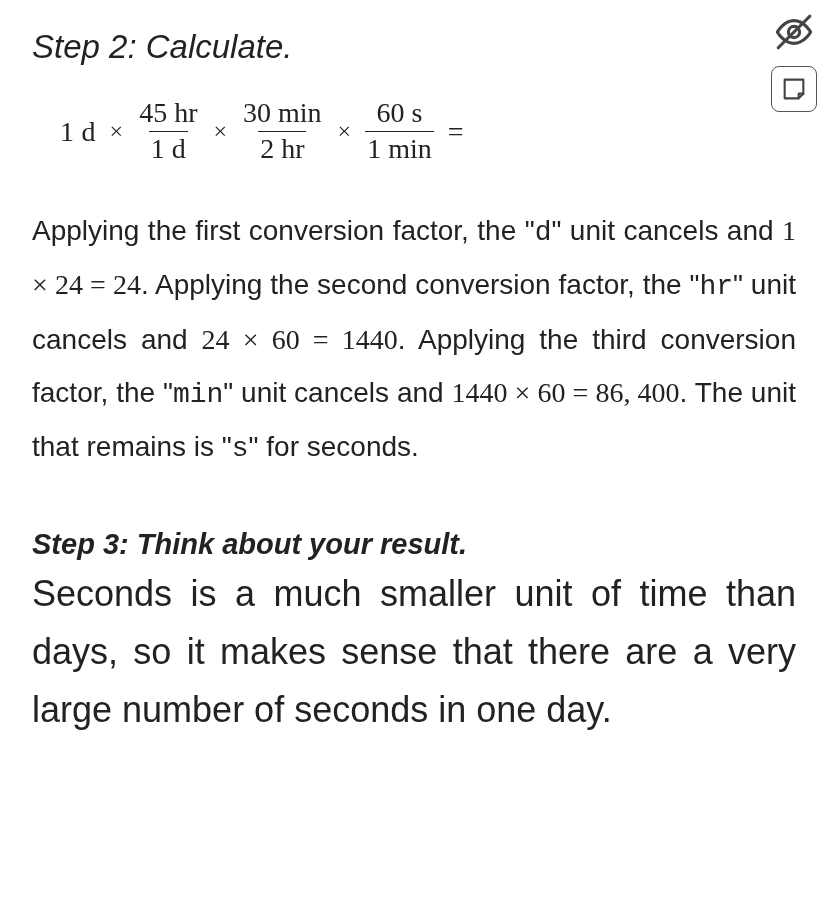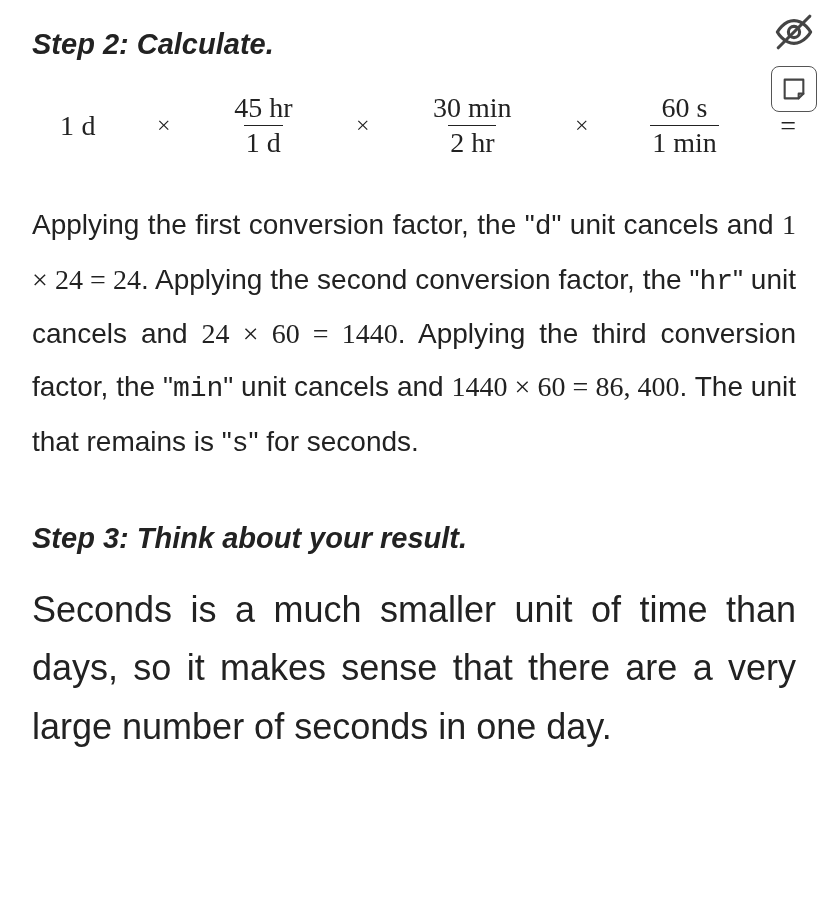--- a/index.html
+++ b/index.html
@@ -7,31 +7,31 @@
     body {
       font-family: Georgia, 'Times New Roman', serif;
       font-size: 28px;
       color: #222;
       padding: 24px 32px 20px 32px;
       line-height: 1.4;
       position: relative;
       background: #fff;
     }
     .step-title {
-      font-weight: bold;
+      font-weight: normal;
       font-style: italic;
-      font-size: 29px;
+      font-size: 33px;
       margin-bottom: 28px;
       font-family: Arial, Helvetica, sans-serif;
     }
     
     .equation {
       display: flex;
       align-items: center;
-      justify-content: space-between;
+      justify-content: flex-start;
       gap: 14px;
       font-size: 28px;
       margin: 0 0 40px 28px;
       font-family: 'Times New Roman', serif;
     }
     .frac {
       display: inline-flex;
       flex-direction: column;
       align-items: center;
       line-height: 1.1;
@@ -50,21 +50,20 @@
     .explain .mono {
       font-family: 'Courier New', monospace;
     }
     .explain .math {
       font-family: 'Times New Roman', serif;
     }
     .step3-title {
       font-weight: bold;
       font-style: italic;
       font-size: 29px;
-      margin-bottom: 22px;
       font-family: Arial, Helvetica, sans-serif;
     }
     .conclude {
       text-align: justify;
       font-family: Arial, Helvetica, sans-serif;
       font-size: 36px;
       line-height: 1.62;
     }
     
     .icon-stack {

